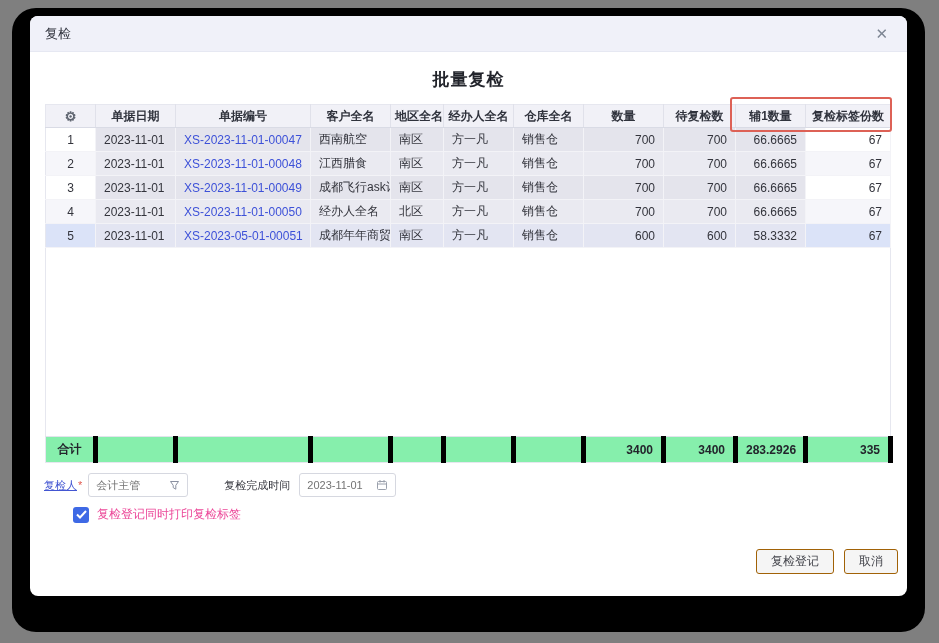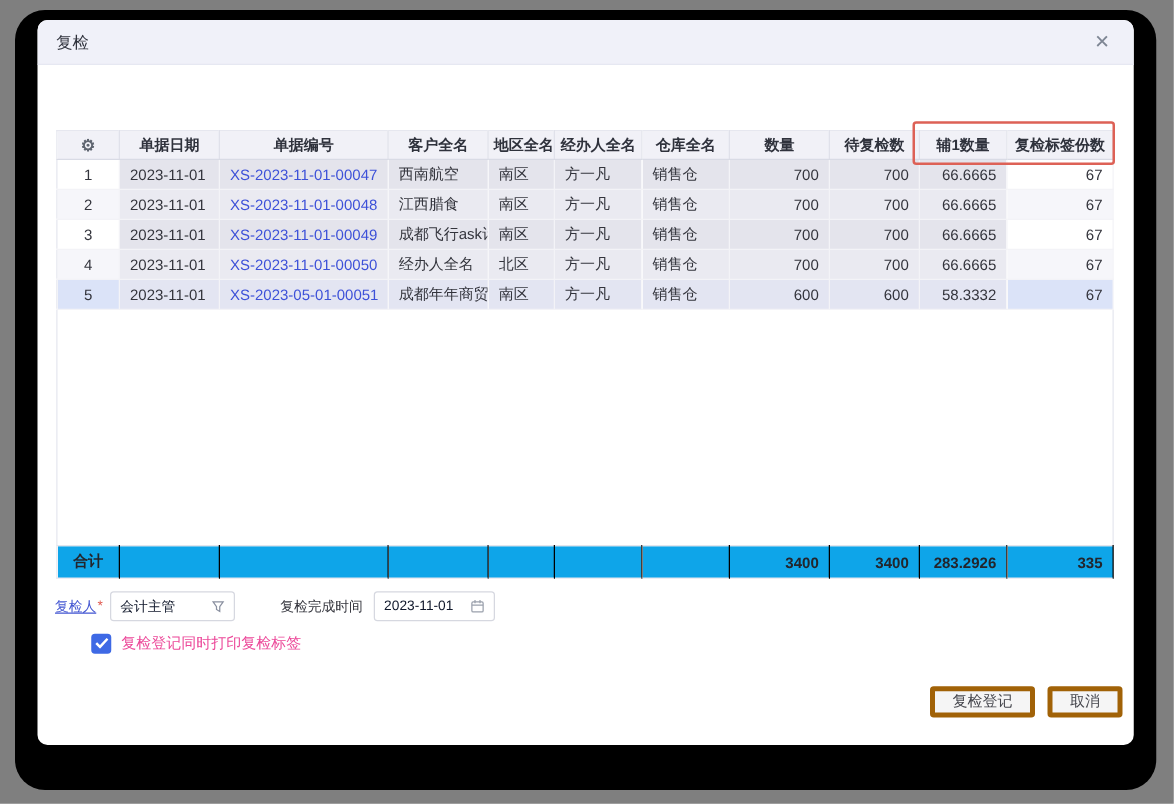--- a/index.html
+++ b/index.html
@@ -47,72 +47,73 @@
   tr.selected .ro{background:#e3e5f2;}
   tr.r-odd .io{background:#ffffff;}
   tr.r-even .io{background:#f6f6fa;}
   tr.selected .io{background:#dbe3f8;}
   td.num{text-align:right;margin-top:28px;}
   td.center{text-align:center;}
   td.link{color:#3d51d8;}
   .gear{font-size:13px;color:#5f6570;}
   tr.spacer td{height:188px;border:0;background:#fff;padding:0;}
   tr.total td{
-    height:25px;background:#0ea5e9;
+    height:25px;background:#86efac;
     border-top:1px solid #e2e4ec;border-bottom:0;
-    border-right:1px solid #000000;color:#23252c;
+    border-right:5px solid #000000;color:#23252c;
   }
   tr.total td.bold{font-weight:bold;}
   .annotation{
     position:absolute;left:700px;top:81px;width:158px;height:31px;
     border:2px solid #dd6156;border-radius:3px;pointer-events:none;
   }
   .form-row{
     position:absolute;left:14px;top:457px;display:flex;align-items:center;
     font-size:11px;color:#33343c;
   }
   .inspector-label{color:#4356d2;text-decoration:underline;cursor:pointer;}
   .req{color:#e05a50;margin:0 6px 0 1px;}
   .fld{
     display:flex;align-items:center;justify-content:space-between;
     width:100px;height:24px;border:1px solid #d6d8e0;border-radius:3px;
-    background:#fff;padding:0 7px;box-sizing:border-box;color:#0f172a;
+    background:#fff;padding:0 7px;box-sizing:border-box;color:#737373;
   }
   .fld.date{width:97px;}
   .time-label{margin:0 9px 0 36px;}
   .checkbox-row{
     position:absolute;left:43px;top:490px;display:flex;align-items:center;
     font-size:12px;color:#ec4899;
   }
   .checkbox{
     width:16px;height:16px;border-radius:3px;background:#3e69e5;
     display:flex;align-items:center;justify-content:center;margin-right:8px;cursor:pointer;
   }
   .footer{
     position:absolute;right:9px;top:533px;display:flex;gap:10px;
   }
   .btn{
-    height:25px;padding:0 14px;background:#f5f5f5;border:4px solid #a16207;
+    height:25px;padding:0 14px;background:#f5f5f5;border:1px solid #a16207;
     border-radius:3px;font-size:12px;color:#45464d;display:flex;align-items:center;
     cursor:pointer;font-family:"Liberation Sans", sans-serif;
   }
   .icon-funnel,.icon-cal{display:flex;align-items:center;}
 </style>
 </head>
 <body>
 
 <div class="backdrop"></div>
 
 <div class="dialog">
 
   <div class="titlebar">
     <span class="dialog-title">复检</span>
     <span class="close-btn"><span>✕</span></span>
   </div>
 
+  <div class="heading">批量复检</div>
 
   <div class="table-wrap">
     <table class="grid">
       <colgroup>
         <col style="width:50px">
           <col style="width:80px">
           <col style="width:135px">
         <col style="width:80px">
           <col style="width:53px">
           <col style="width:70px">

